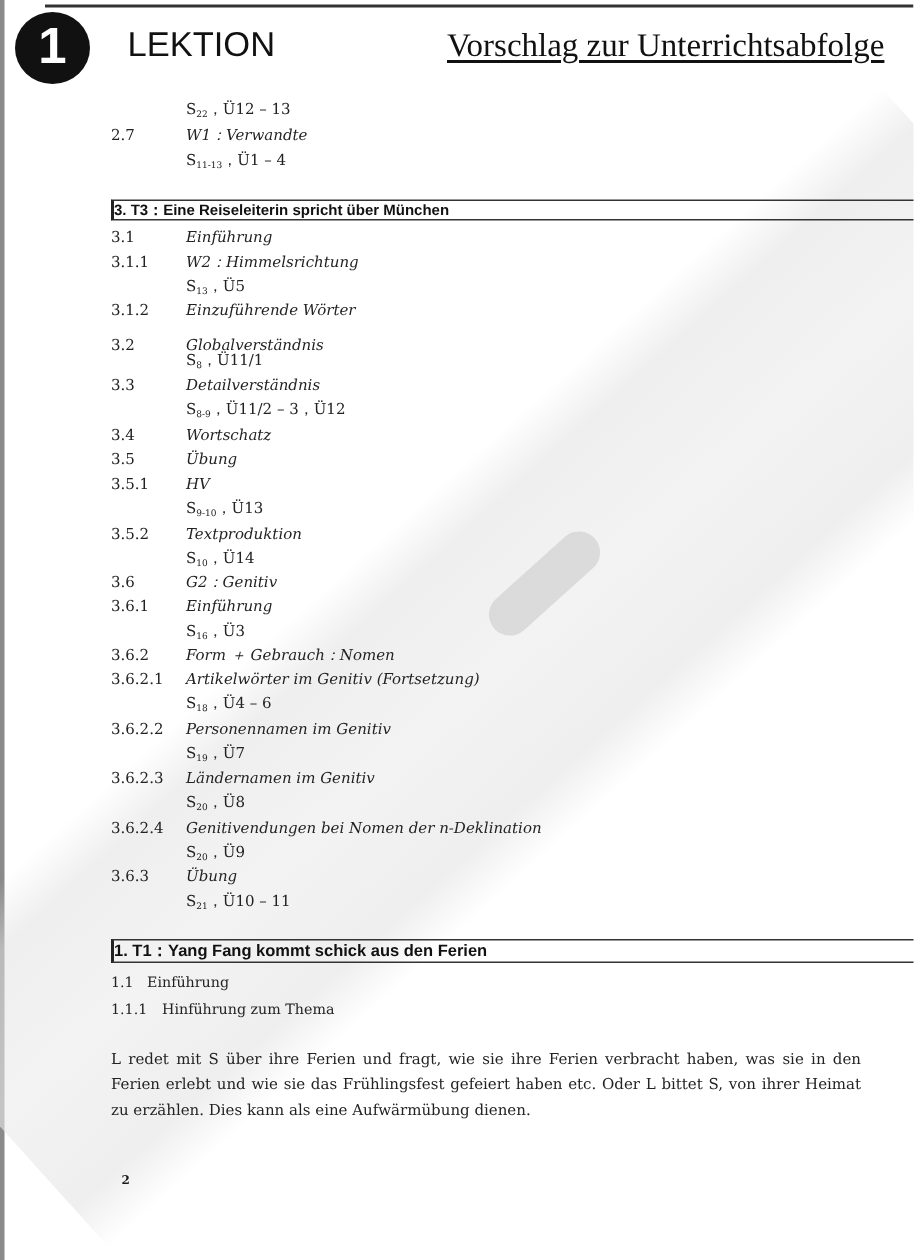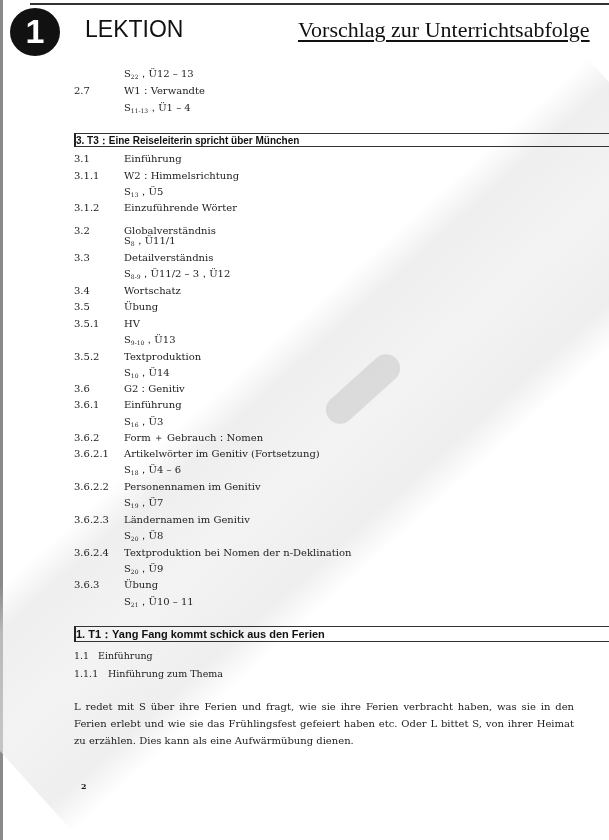--- a/index.html
+++ b/index.html
@@ -33,21 +33,21 @@
     letter-spacing:0px;
     margin-left:17px;
   }
   .page-title {
     position:absolute; left:298px; top:17px;
     font-family:"Liberation Serif", serif; font-size:22px; color:#111;
     text-decoration:underline; text-underline-offset:3px;
   }
   .row { position:absolute; left:74px; font-size:10px; line-height:14px; white-space:nowrap; color:#222; }
   .row .num { display:inline-block; width:50px; }
-  .row .txt { display:inline-block; }
+  .row .txt { display:inline-block;font-style:italic; }
   .sub-only { position:absolute; left:124px; font-size:10px; line-height:14px; white-space:nowrap; color:#222; }
   .sub-only sub { font-size:6px; vertical-align:-2px; }
   .section-box {
     position:absolute; left:74px; width:590px; height:14px;
     border:1px solid #333; border-left:2px solid #222;
     font-family:"Liberation Sans", sans-serif; font-weight:bold; font-size:10px;
     line-height:14px; padding-left:0; box-sizing:border-box; color:#111;
   }
   .section-box.big { font-size:11px; height:16px; line-height:15px; }
   .bold-row { position:absolute; left:74px; font-size:9.5px; font-weight:normal; white-space:nowrap; color:#222; }
@@ -95,21 +95,21 @@
     <div class="row" style="top: 382px;"><span class="num">3.6</span><span class="txt">G2：Genitiv</span></div>
     <div class="row" style="top: 398px;"><span class="num">3.6.1</span><span class="txt">Einführung</span></div>
     <div class="sub-only" style="top: 415px;"><span>S</span><sub>16</sub><span>，Ü3</span></div>
     <div class="row" style="top: 431px;"><span class="num">3.6.2</span><span class="txt">Form ＋ Gebrauch：Nomen</span></div>
     <div class="row" style="top: 447px;"><span class="num">3.6.2.1</span><span class="txt">Artikelwörter im Genitiv (Fortsetzung)</span></div>
     <div class="sub-only" style="top: 463px;"><span>S</span><sub>18</sub><span>，Ü4 – 6</span></div>
     <div class="row" style="top: 480px;"><span class="num">3.6.2.2</span><span class="txt">Personennamen im Genitiv</span></div>
     <div class="sub-only" style="top: 496px;"><span>S</span><sub>19</sub><span>，Ü7</span></div>
     <div class="row" style="top: 513px;"><span class="num">3.6.2.3</span><span class="txt">Ländernamen im Genitiv</span></div>
     <div class="sub-only" style="top: 529px;"><span>S</span><sub>20</sub><span>，Ü8</span></div>
-    <div class="row" style="top: 546px;"><span class="num">3.6.2.4</span><span class="txt">Textproduktion bei Nomen der n-Deklination</span></div>
+    <div class="row" style="top: 546px;"><span class="num">3.6.2.4</span><span class="txt">Genitivendungen bei Nomen der n-Deklination</span></div>
     <div class="sub-only" style="top: 562px;"><span>S</span><sub>20</sub><span>，Ü9</span></div>
     <div class="row" style="top: 578px;"><span class="num">3.6.3</span><span class="txt">Übung</span></div>
     <div class="sub-only" style="top: 595px;"><span>S</span><sub>21</sub><span>，Ü10 – 11</span></div>
   </div>
 
 <div class="section-box big" style="top:626px">1. T1：Yang Fang kommt schick aus den Ferien</div>
 <div class="bold-row" style="top:650px"><span class="num">1.1</span><span>Einführung</span></div>
 <div class="bold-row" style="top:668px"><span class="num w">1.1.1</span><span>Hinführung zum Thema</span></div>
 
 <div class="para">L redet mit S über ihre Ferien und fragt, wie sie ihre Ferien verbracht haben, was sie in den Ferien erlebt und wie sie das Frühlingsfest gefeiert haben etc. Oder L bittet S, von ihrer Heimat zu erzählen. Dies kann als eine Aufwärmübung dienen.</div>

